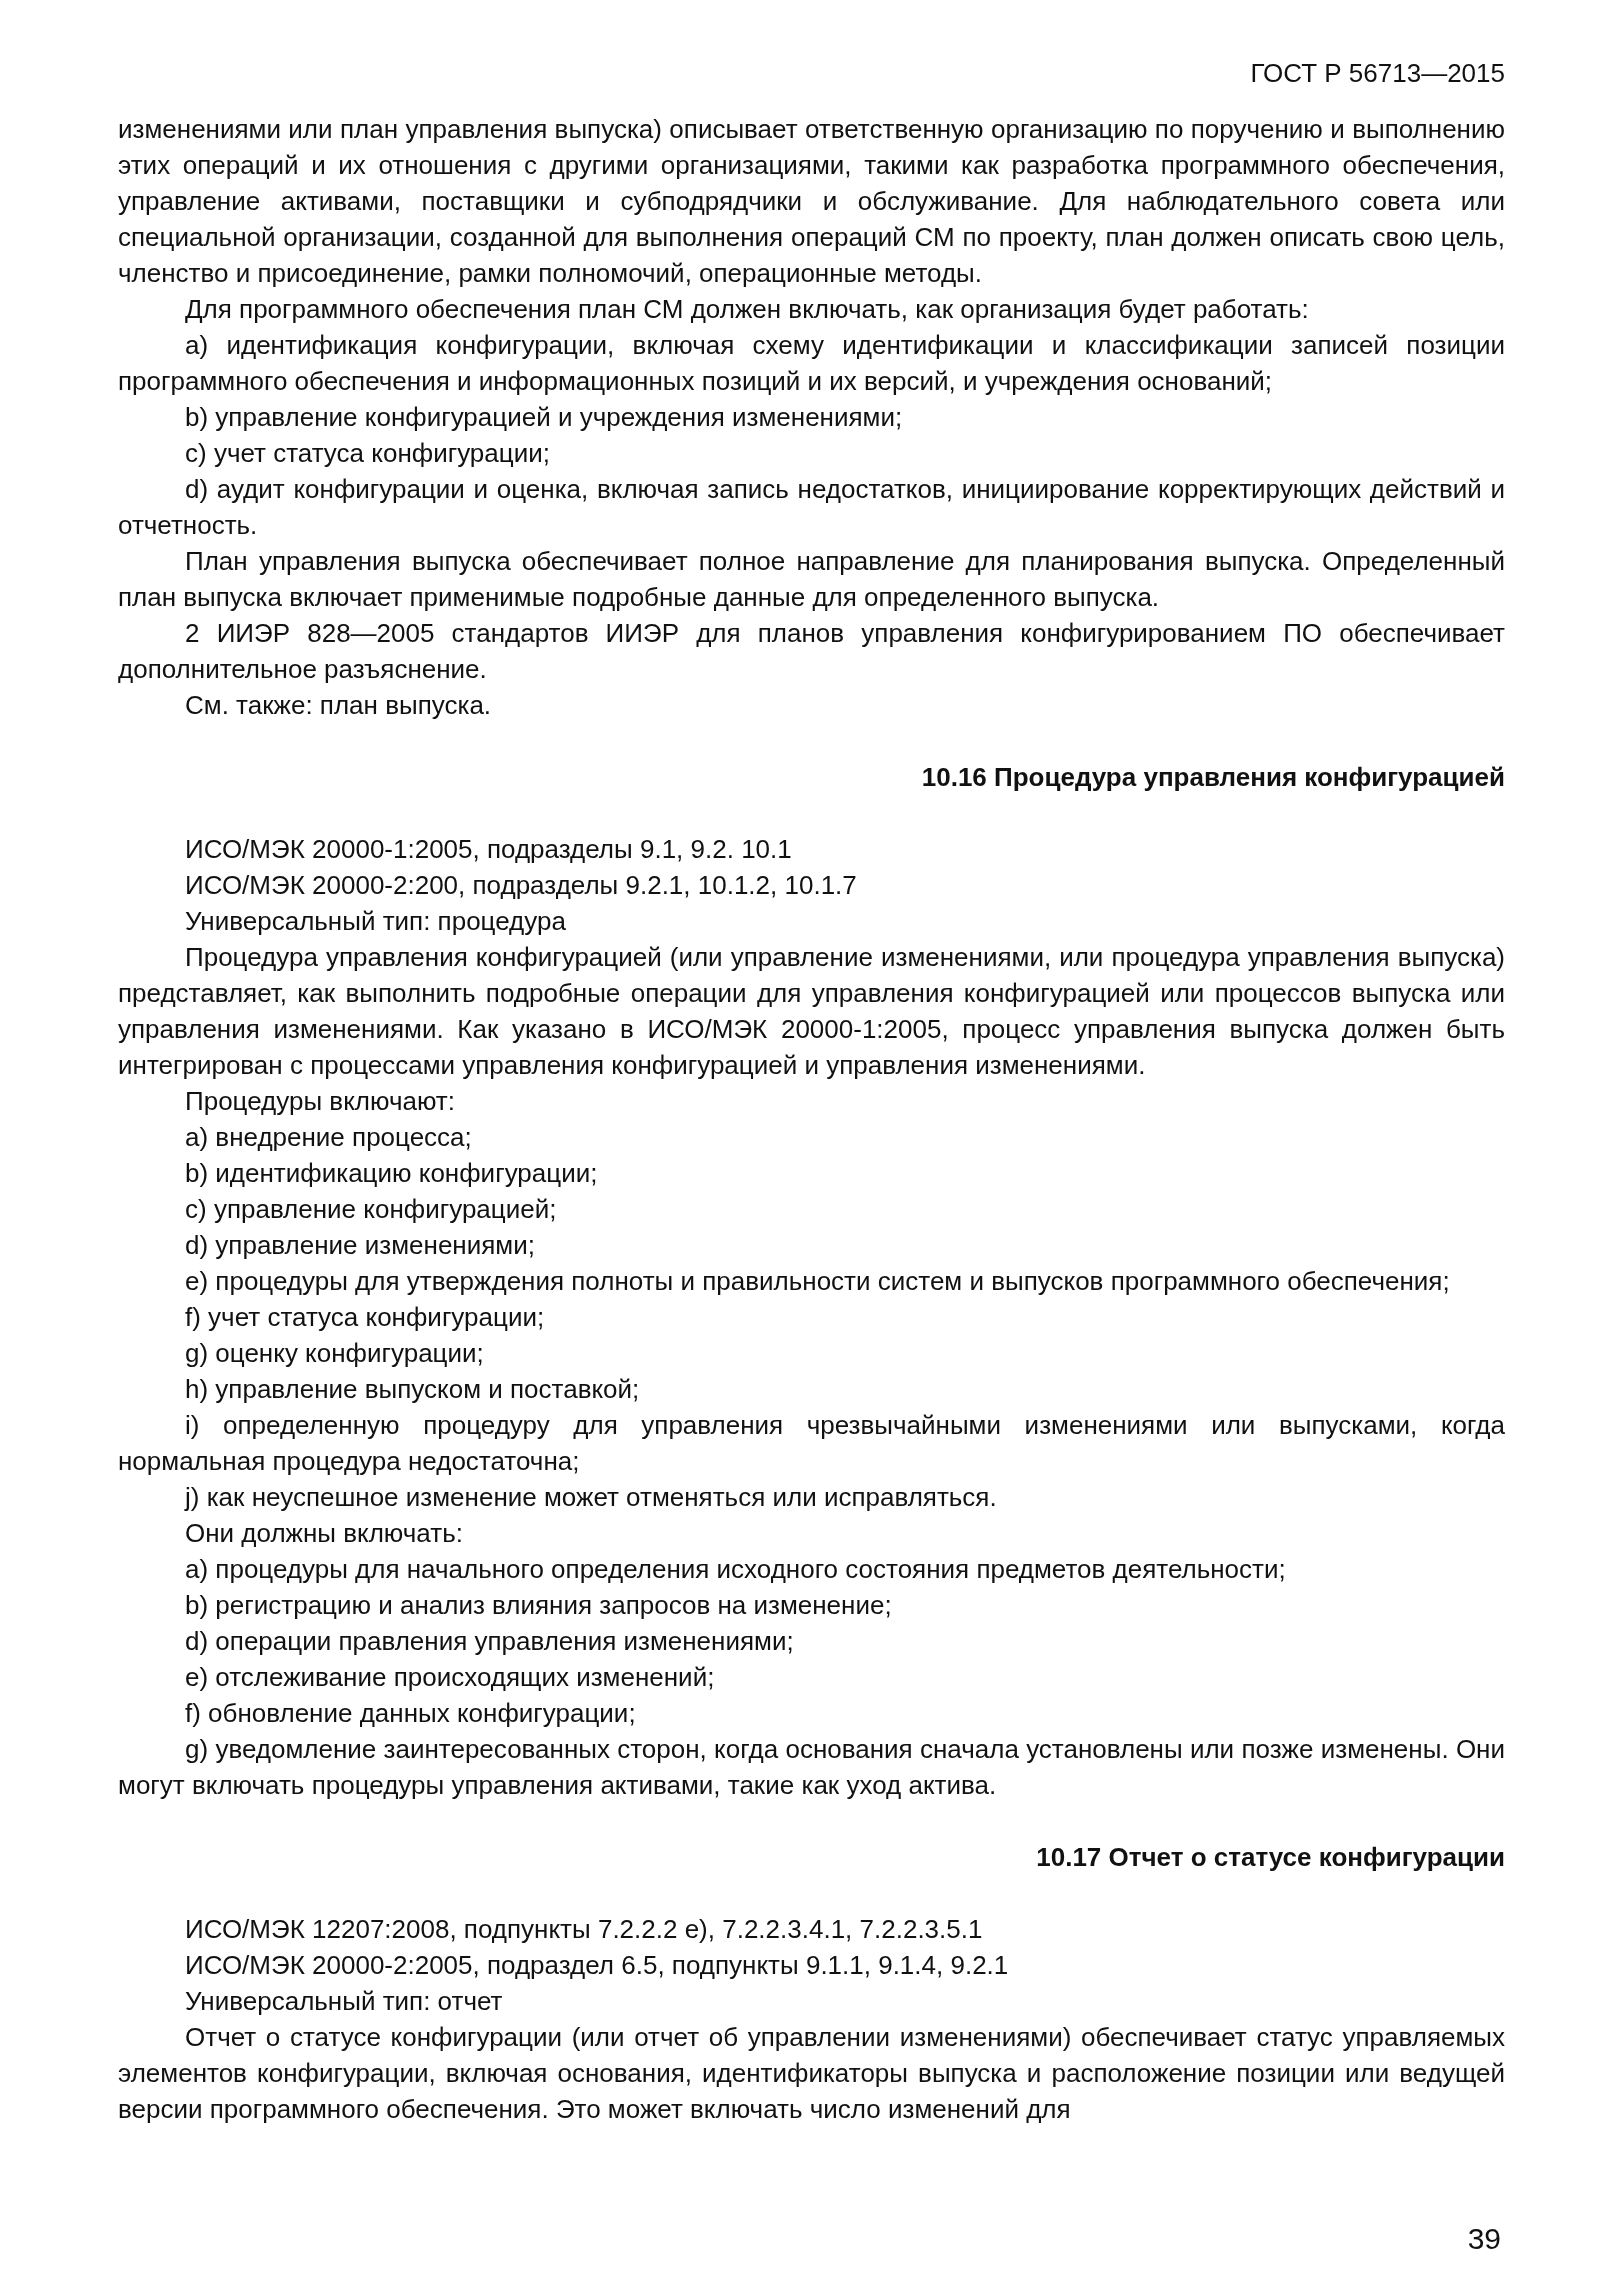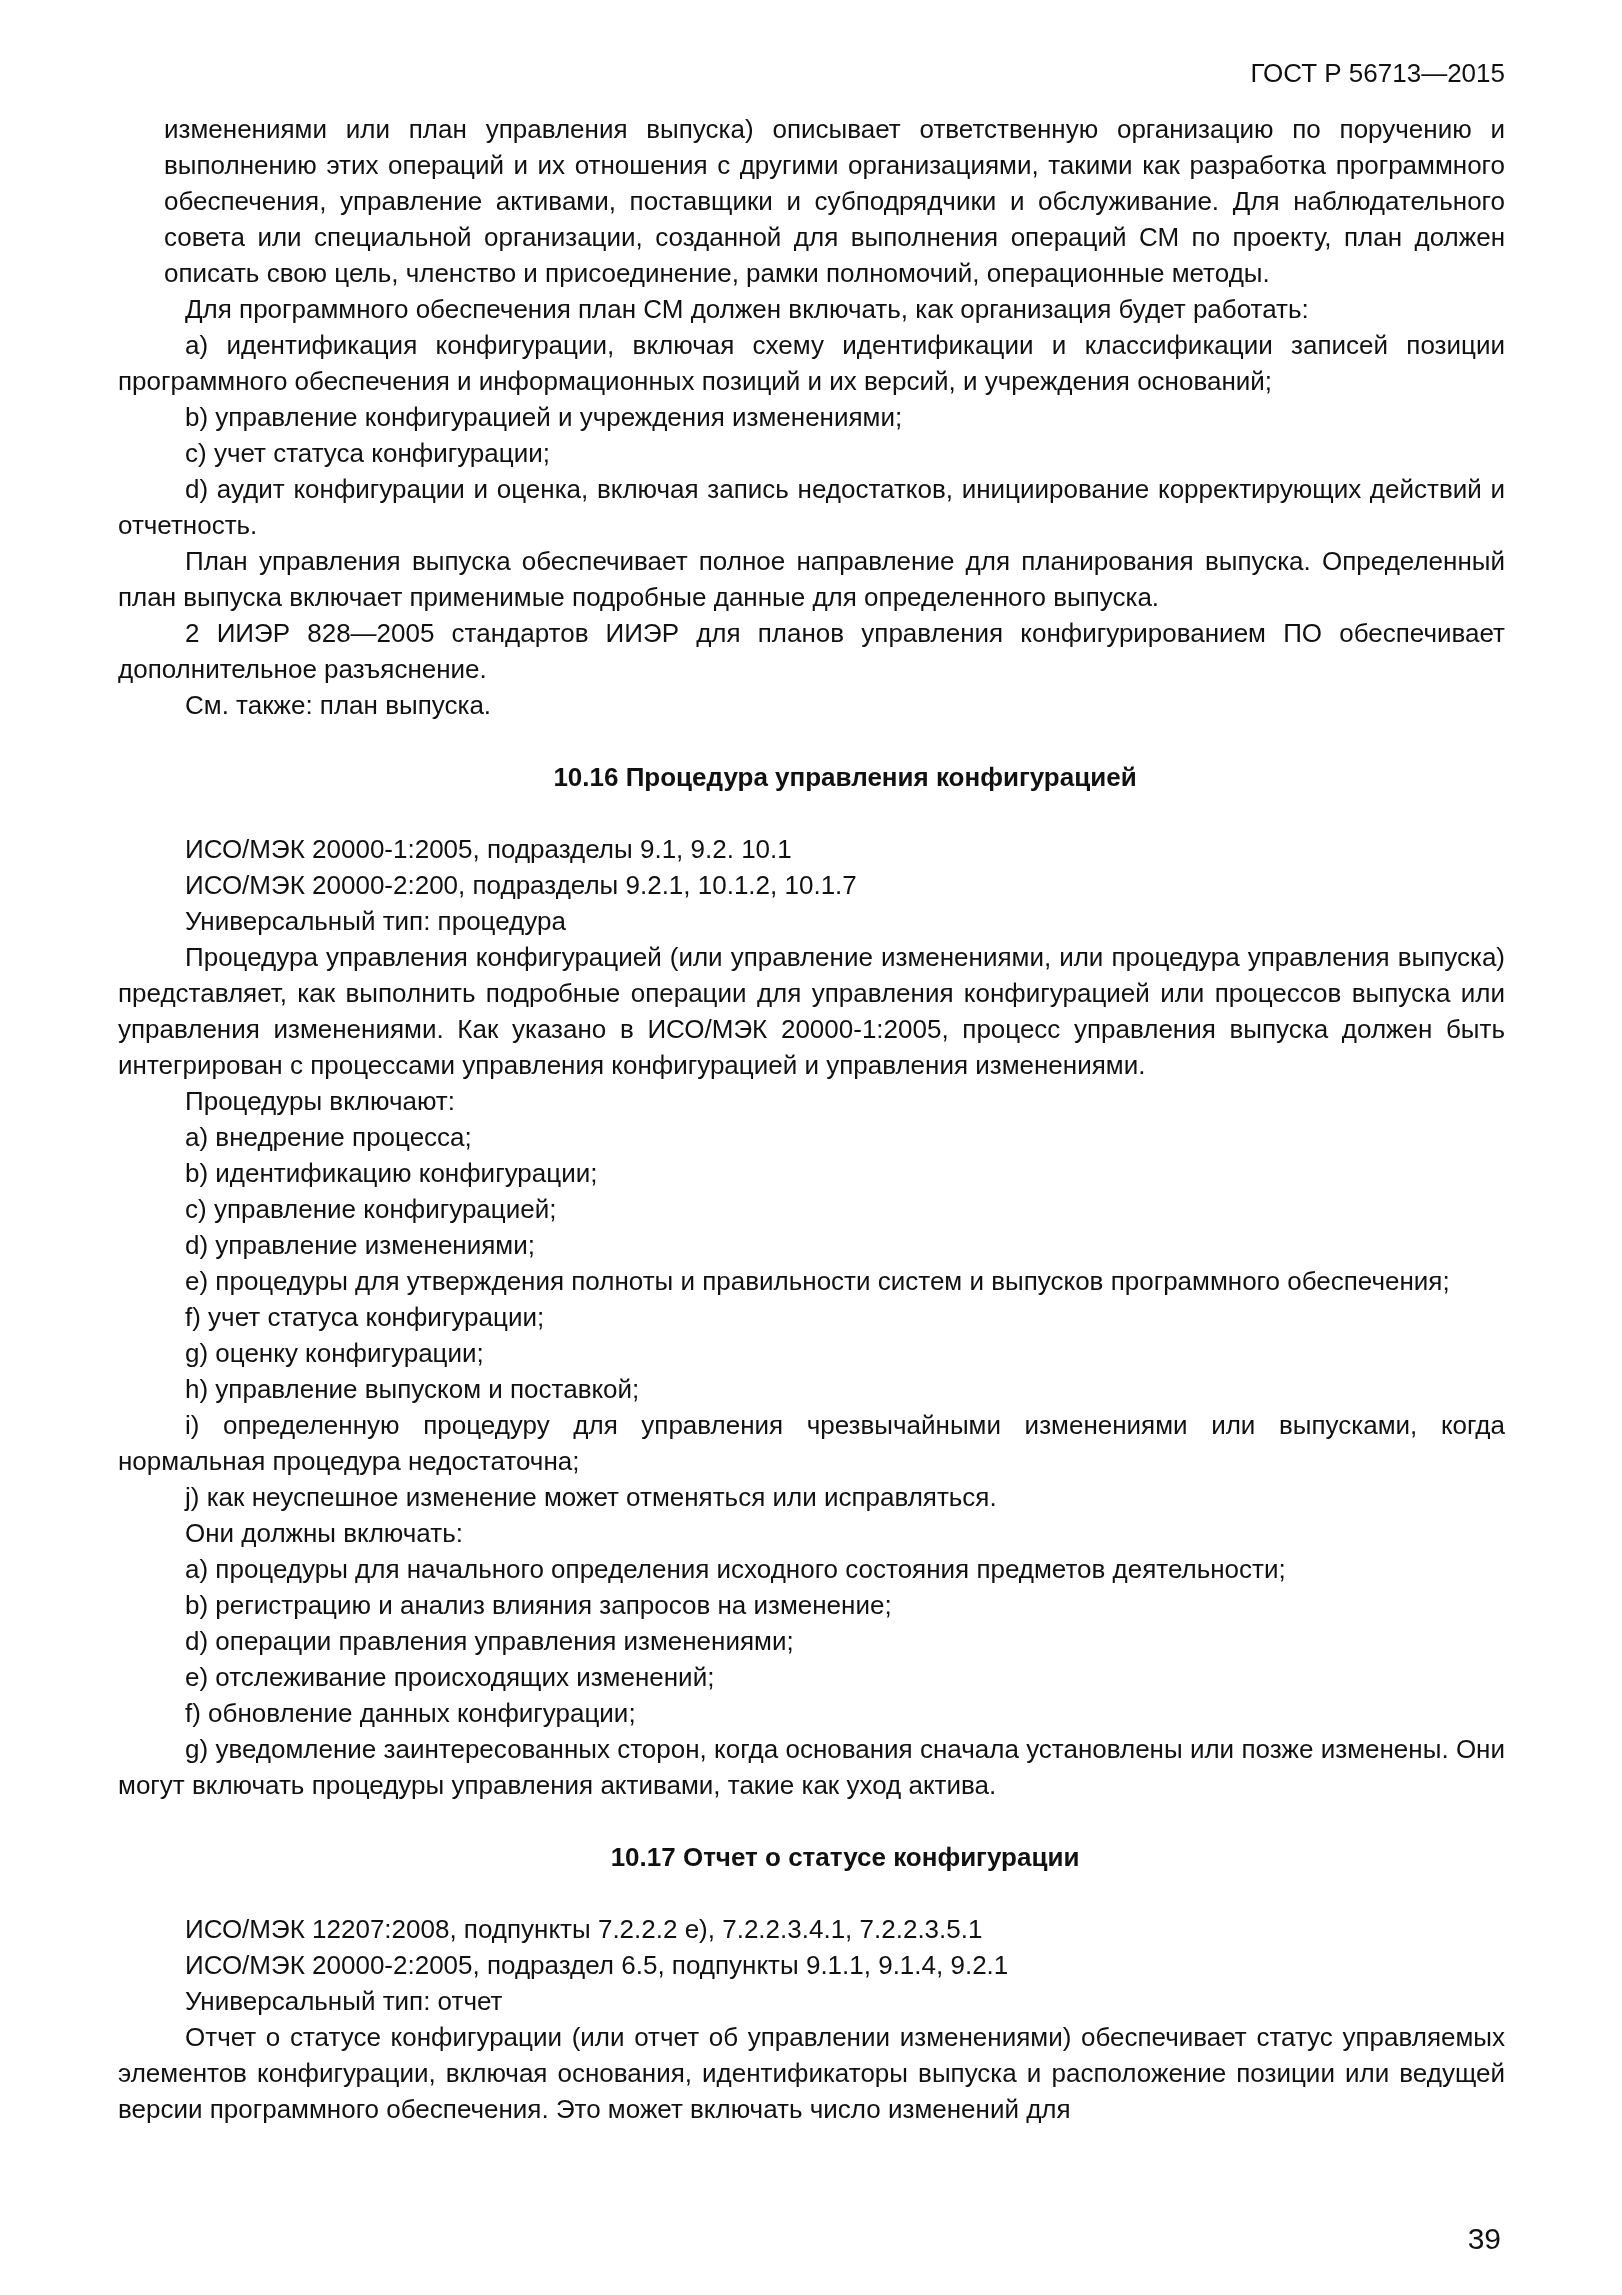--- a/index.html
+++ b/index.html
@@ -32,29 +32,28 @@
     font-size: 26px;
     line-height: 36px;
     text-align: justify;
   }
   .content p {
     margin: 0;
     text-indent: 67px;
   }
   .content p.continuation {
     text-indent: 0;
-    margin-left: 46px;
   }
   .content h2.heading {
     font-size: 26px;
     line-height: 36px;
     font-weight: bold;
     margin: 36px 0 36px 0;
     text-indent: 67px;
-    text-align: center;
+    text-align: right;
   }
   .footer {
     position: absolute;
     right: 122px;
     bottom: 41px;
     font-size: 30px;
     line-height: 31px;
   }
 </style>
 </head>

